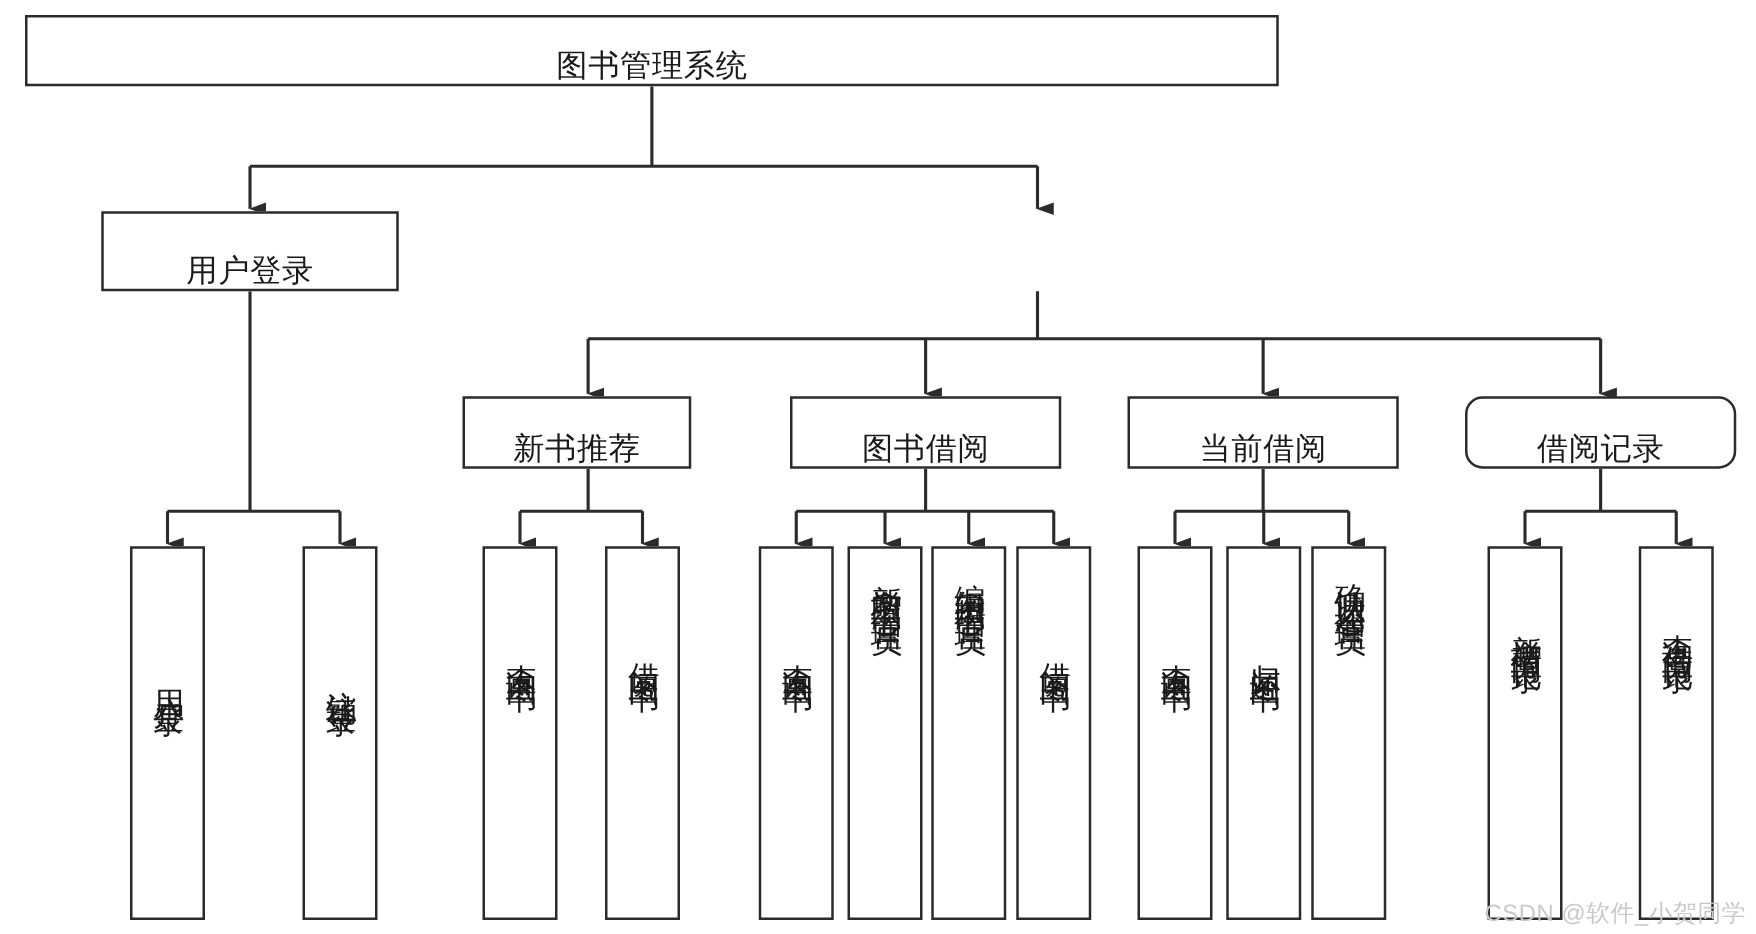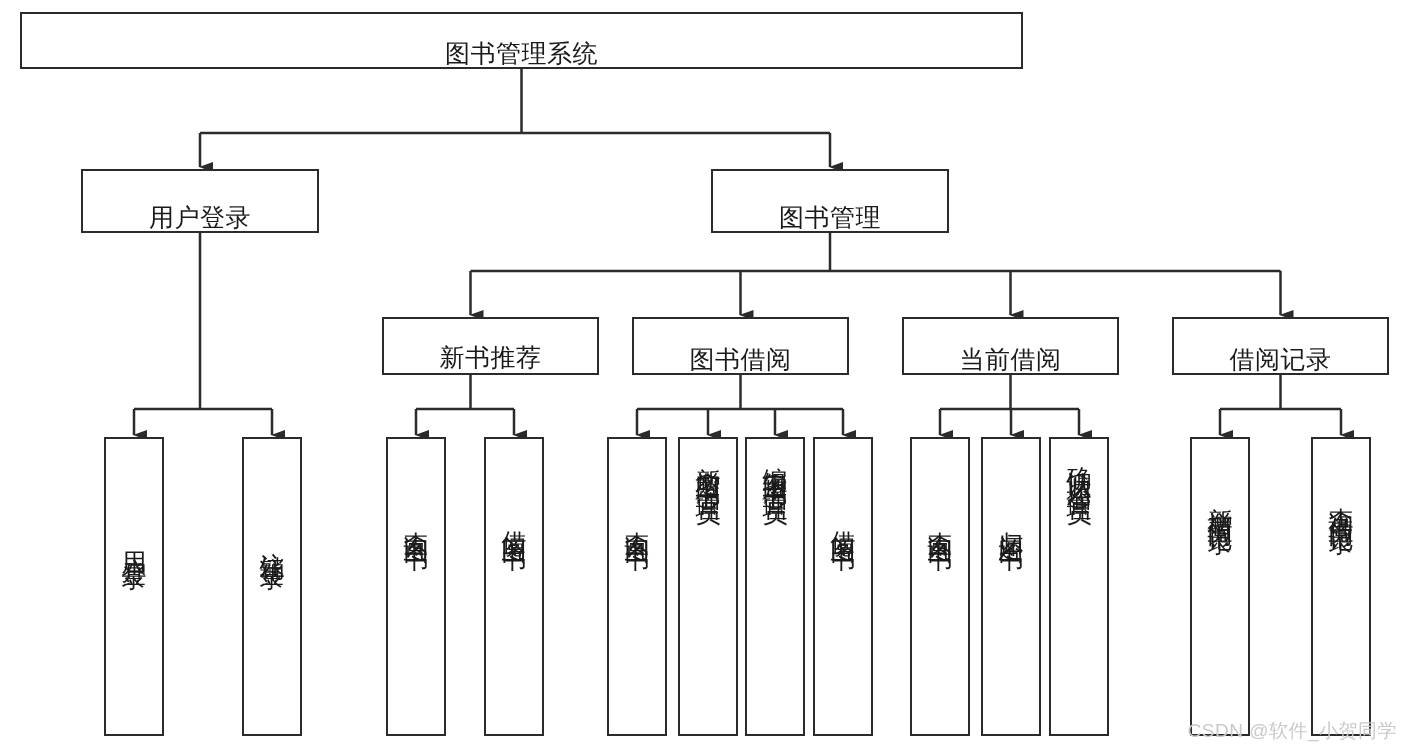--- a/index.html
+++ b/index.html
@@ -129,34 +129,31 @@
       </g>
   </svg>
 
   <div class="node root horiz" style="left: 20px; top: 12px; width: 1003px; height: 57px;">
     <span class="label">图书管理系统</span>
   </div>
 
   <div class="node horiz" style="left: 81px; top: 169px; width: 238px; height: 64px;">
     <span class="label">用户登录</span>
   </div>
-  <div class="node horiz" style="left: 711px; top: 169px; width: 238px; height: 64px;">
-    <span class="label">图书管理</span>
-  </div>
 
-  <div class="node horiz" style="left: 382px; top: 317px; width: 217px; height: 58px; font-family: Liberation Mono, monospace;">
+  <div class="node horiz" style="left: 370px; top: 317px; width: 183px; height: 58px;">
     <span class="label">新书推荐</span>
   </div>
   <div class="node horiz" style="left: 632px; top: 317px; width: 217px; height: 58px;">
     <span class="label">图书借阅</span>
   </div>
   <div class="node horiz" style="left: 902px; top: 317px; width: 217px; height: 58px;">
     <span class="label">当前借阅</span>
   </div>
-  <div class="node horiz" style="left: 1172px; top: 317px; width: 217px; height: 58px;">
+  <div class="node horiz" style="left: 1172px; top: 317px; width: 217px; height: 58px; border-radius: 14px;">
     <span class="label">借阅记录</span>
   </div>
 
   <div class="node vert" style="left: 104px; top: 437px; width: 60px; height: 299px; padding-top: 93px;">
     <span class="label">用户登录</span>
   </div>
   <div class="node vert" style="left: 242px; top: 437px; width: 60px; height: 299px; padding-top: 93px;">
     <span class="label">注销登录</span>
   </div>
   <div class="node vert" style="left: 386px; top: 437px; width: 60px; height: 299px; padding-top: 72px;">

